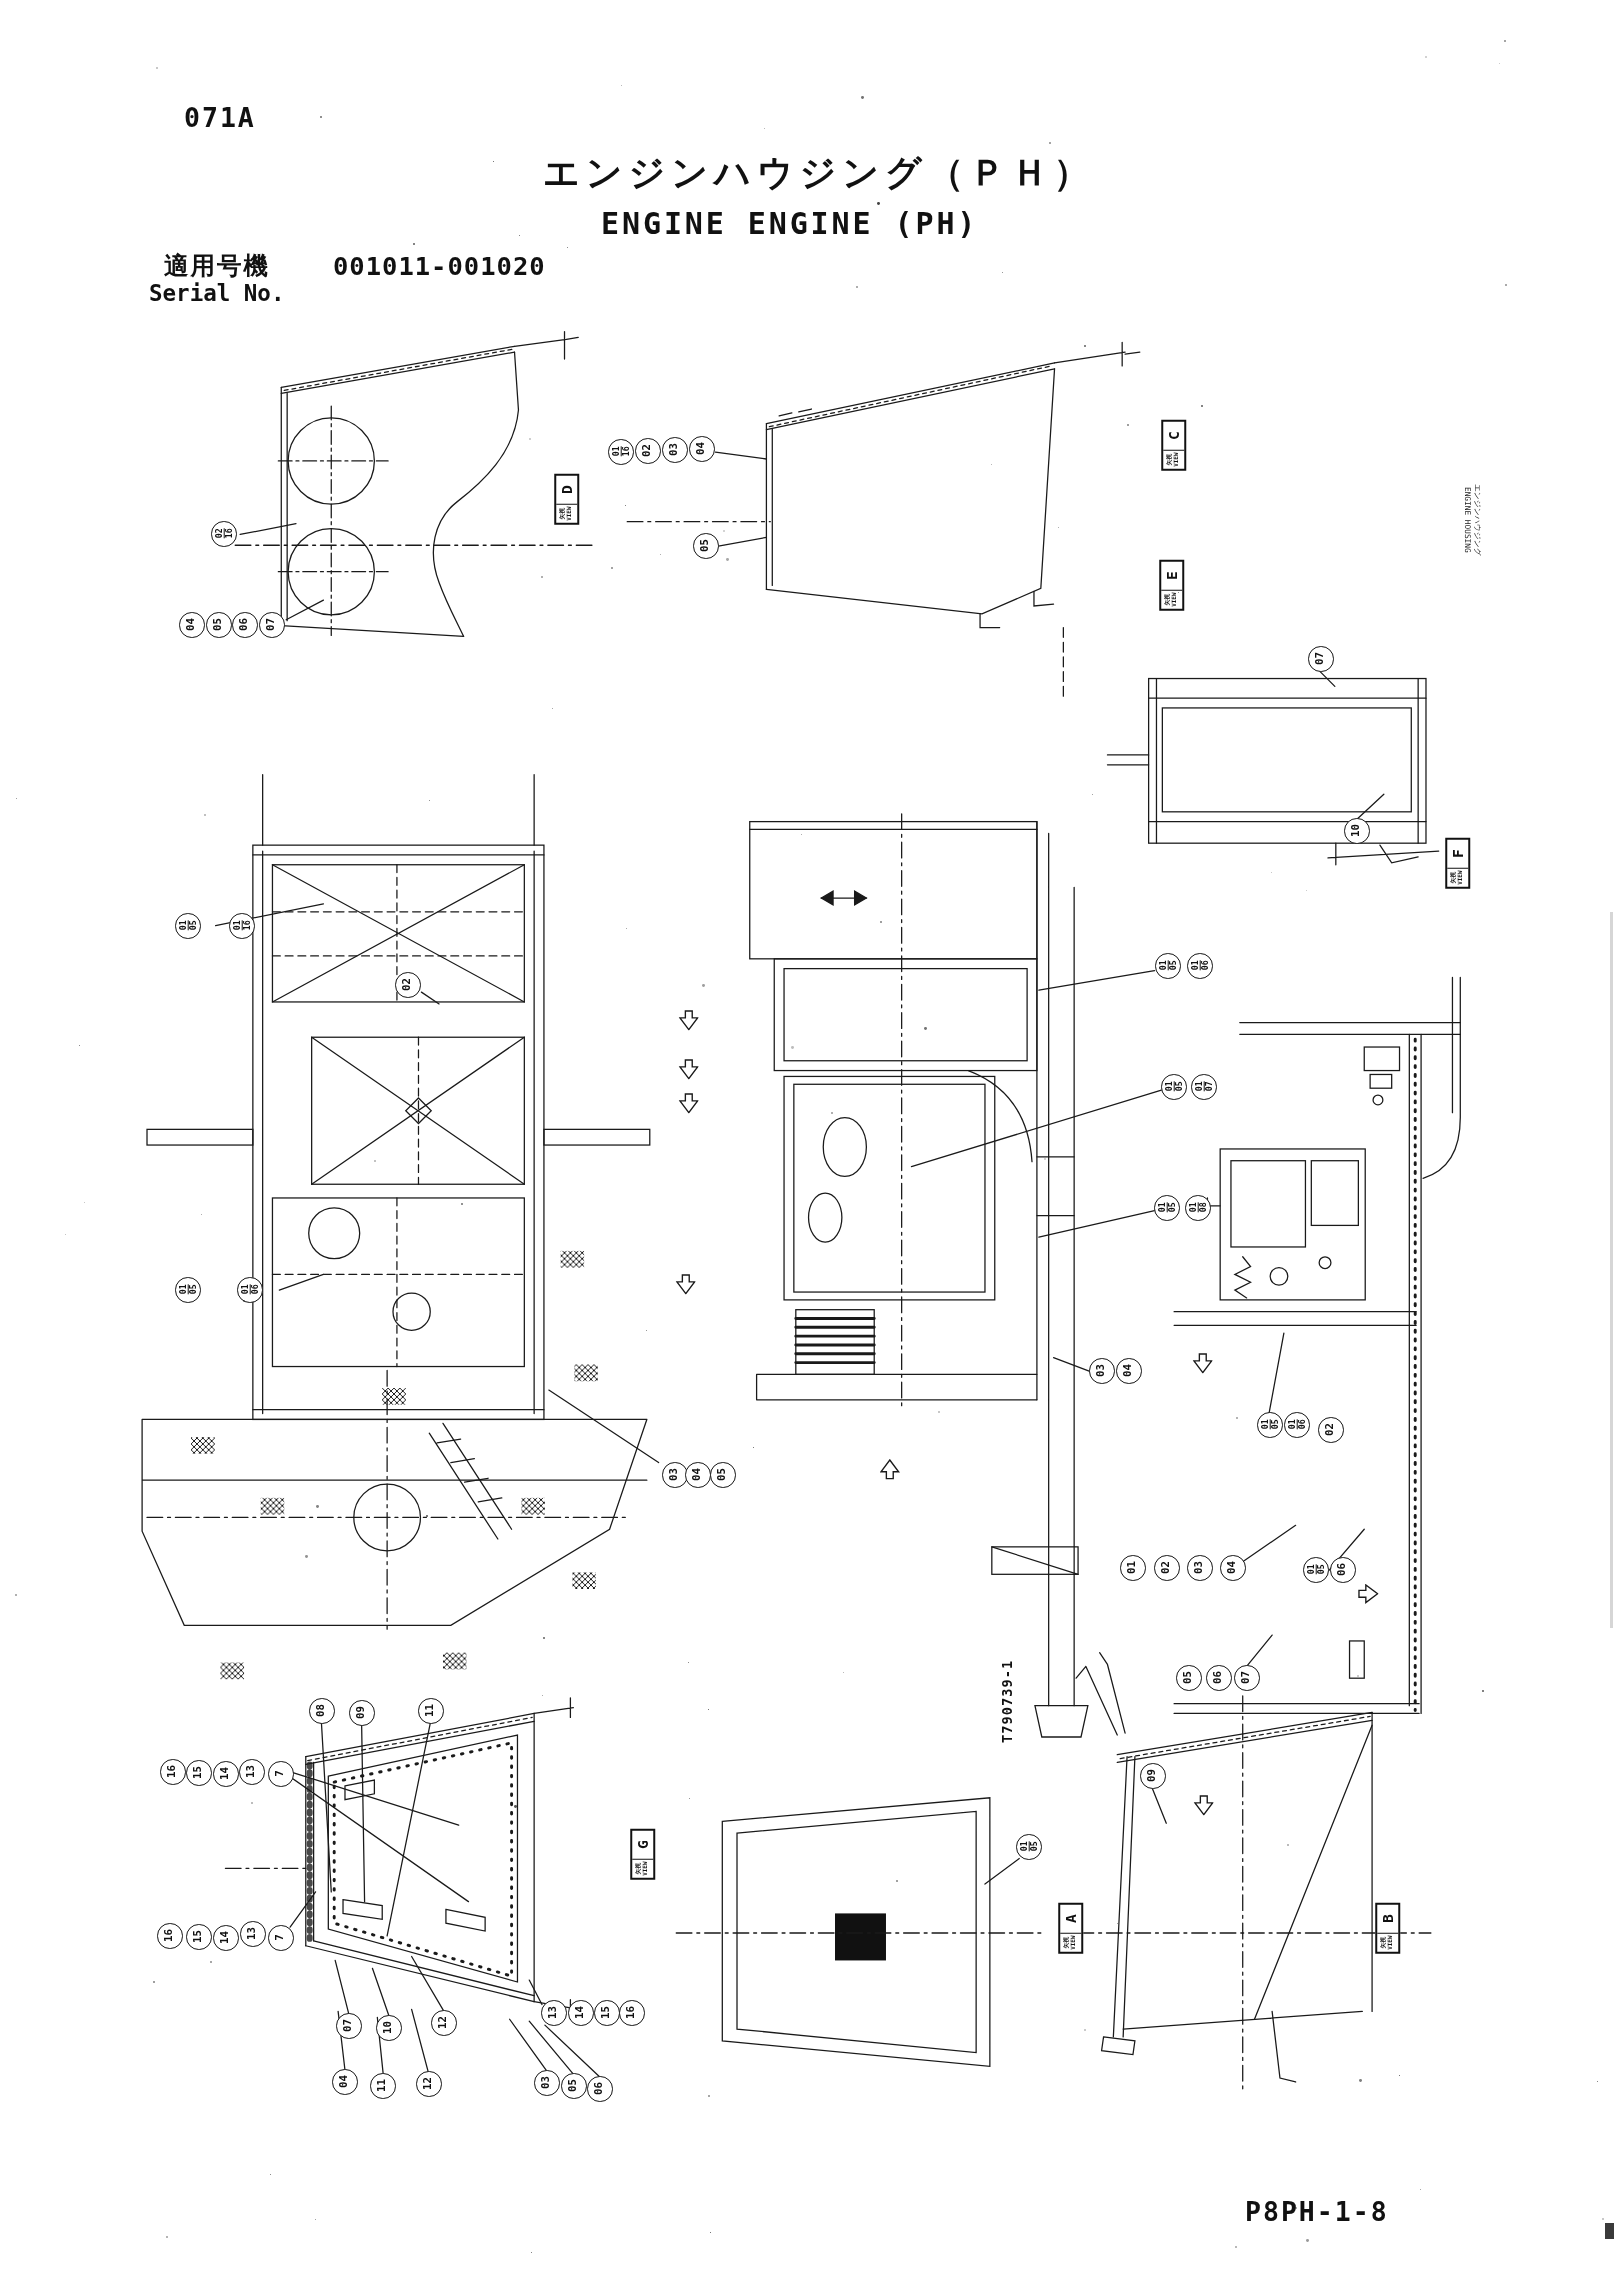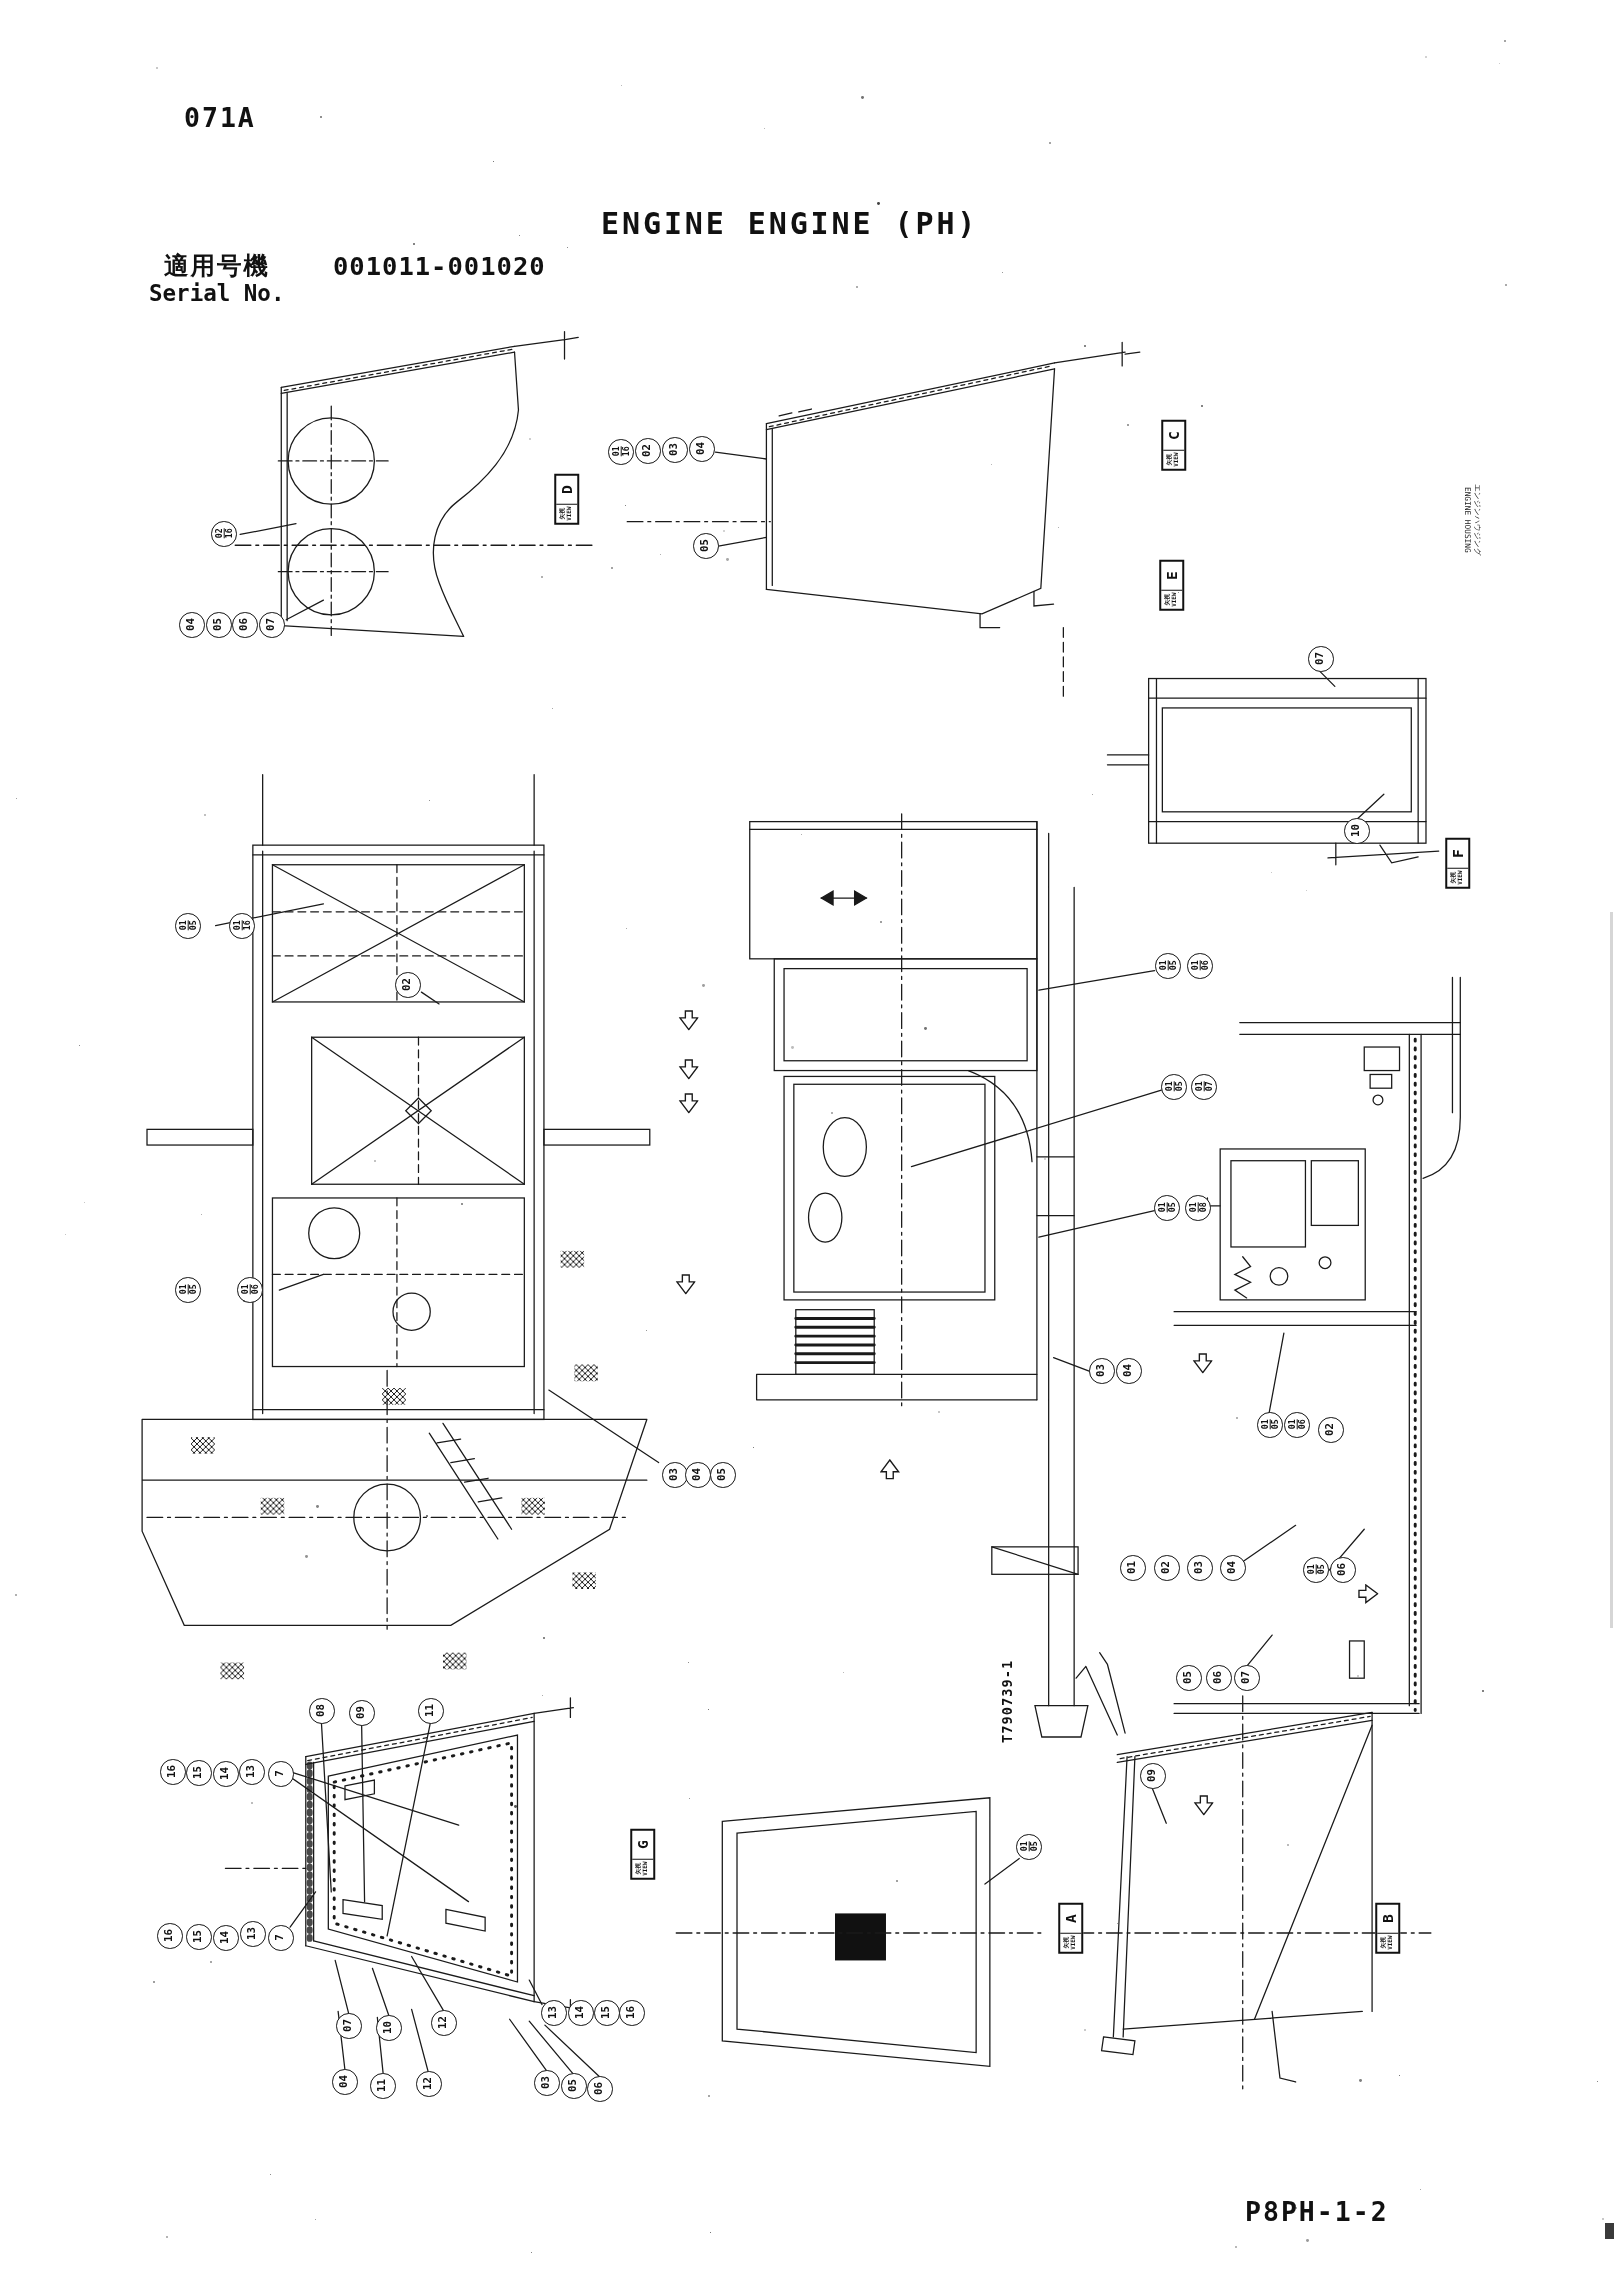--- a/index.html
+++ b/index.html
@@ -39,20 +39,21 @@
   .speck{position:absolute;background:#222;border-radius:50%;}
   .edge-strip{left:1610px;top:912px;width:2.9px;height:716px;background:#b5b5b5;opacity:.55;}
   .corner-mark{left:1605px;top:2223px;width:8.8px;height:15.7px;background:#3a3a3a;}
 </style>
 </head>
 <body>
 
 <div class="page">
 
   <div class="abs page-code">071A</div>
+  <div class="abs title-ja">エンジンハウジング（ＰＨ）</div>
   <div class="abs title-en">ENGINE ENGINE (PH)</div>
   <div class="abs serial-ja">適用号機</div>
   <div class="abs serial-range">001011-001020</div>
   <div class="abs serial-en">Serial No.</div>
 
   <svg class="abs" style="left:0;top:0" width="1622" height="2294" viewBox="0 0 1655 2340">
     <defs>
       <pattern id="xh" width="6" height="6" patternUnits="userSpaceOnUse">
         <path d="M0,6 L6,0 M0,0 L6,6" stroke="#1a1a1a" stroke-width="1"></path>
       </pattern>
@@ -654,21 +655,21 @@
         </svg></div>
     </div>
 
   <div class="abs part-ref">T790739-1</div>
 
   <div class="abs side-note">
     <span>エンジンハウジング</span>
     <span>ENGINE HOUSING</span>
   </div>
 
-  <div class="abs footer-code">P8PH-1-2</div>
+  <div class="abs footer-code">P8PH-1-8</div>
 
   <div class="abs edge-strip"></div>
   <div class="abs corner-mark"></div>
 <div class="speck" style="width: 1px; height: 1px; left: 843px; top: 1672px; opacity: 0.41;"></div>
     <div class="speck" style="width: 1px; height: 1px; left: 315px; top: 2219px; opacity: 0.56;"></div>
     <div class="speck" style="width: 2px; height: 2px; left: 413px; top: 243px; opacity: 0.74;"></div>
     <div class="speck" style="width: 2.9px; height: 2.9px; left: 726px; top: 558px; opacity: 0.4;"></div>
     <div class="speck" style="width: 1px; height: 1px; left: 519px; top: 235px; opacity: 0.73;"></div>
     <div class="speck" style="width: 2px; height: 2px; left: 1357px; top: 1675px; opacity: 0.3;"></div>
     <div class="speck" style="width: 2px; height: 2px; left: 210px; top: 1961px; opacity: 0.53;"></div>

